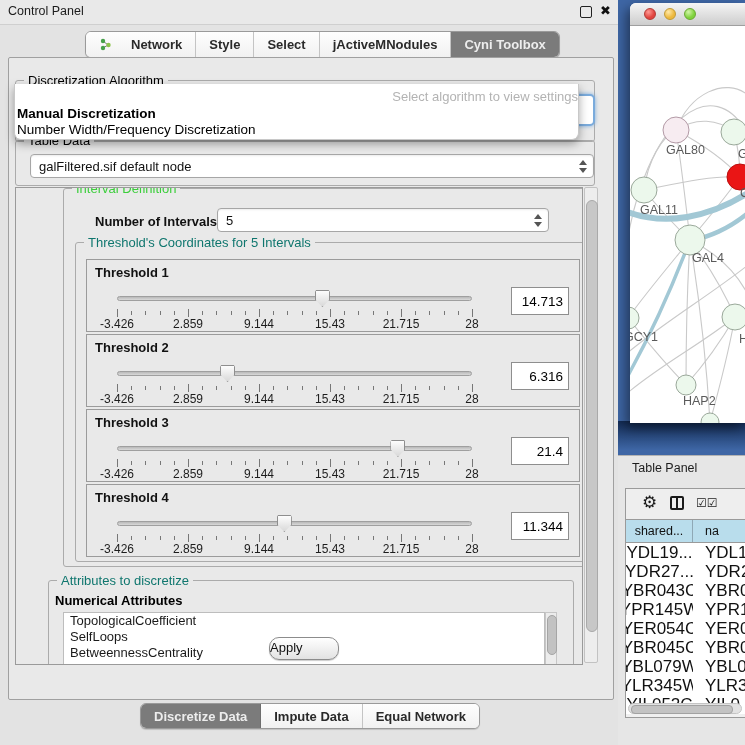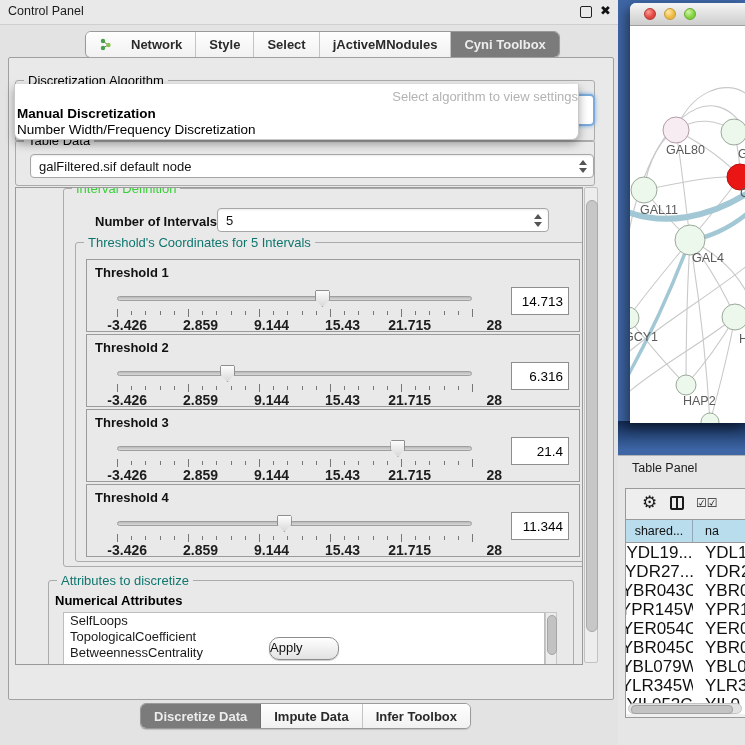--- a/index.html
+++ b/index.html
@@ -61,21 +61,21 @@
   .slider{position:absolute;left:0;top:0;width:100%;height:100%;}
   .track{position:absolute;left:30px;top:36px;width:355px;height:5px;border-radius:3px;
          background:linear-gradient(#b9b9b9,#d9d9d9);border:1px solid #9f9f9f;box-sizing:border-box;}
   .thumb-sl{position:absolute;top:30px;width:15px;height:17px;
             background:linear-gradient(#fdfdfd,#d9d9d9);border:1px solid #8e8e8e;box-sizing:border-box;
             clip-path:polygon(8% 0,92% 0,100% 12%,100% 55%,50% 100%,0 55%,0 12%);}
   .ticks{position:absolute;left:30px;top:49px;width:355px;height:8px;}
   .tick{position:absolute;top:2px;width:1px;height:4px;background:#777;}
   .tick.major{top:0;height:8px;}
   .tlabels{position:absolute;left:30px;top:57px;width:355px;height:12px;}
-  .tlabel{position:absolute;width:60px;margin-left:-30px;text-align:right;font-size:14px;font-weight:bold;color:#1d1d1d;}
+  .tlabel{position:absolute;width:60px;margin-left:-30px;text-align:center;font-size:12px;font-weight:normal;color:#1d1d1d;}
   .th-value{position:absolute;right:10px;top:27px;width:58px;height:28px;background:#fff;border:1px solid #8e8e8e;
             font-size:13.5px;color:#000;text-align:right;line-height:28px;padding-right:5px;box-sizing:border-box;}
   
   .attr-label{position:absolute;font-size:13px;font-weight:bold;color:#000;}
   .attr-list{position:absolute;background:#fff;border:1px solid #bdbdbd;overflow:hidden;}
   .attr-item{font-size:13px;color:#1a1a1a;height:16px;line-height:16px;padding-left:6px;white-space:nowrap;}
   .list-scroll{position:absolute;width:12px;background:#ececec;border:1px solid #c6c6c6;box-sizing:border-box;}
   .list-scroll .thumb{position:absolute;left:1px;top:2px;width:8px;height:38px;background:#c2c2c2;
                       border:1px solid #a5a5a5;border-radius:5px;}
   
@@ -376,22 +376,22 @@
                   <div class="th-value">11.344</div>
                 </div>
               </div>
           </div>
         </div>
 
         <div class="group" style="left:32px;top:392px;width:524px;height:86px;">
           <span class="glabel blue">Attributes to discretize</span>
           <span class="attr-label" style="left:6px;top:12px;">Numerical Attributes</span>
           <div class="attr-list" style="left:14px;top:31px;width:480px;height:54px;" id="attr-list">
+              <div class="attr-item">TopologicalCoefficient</div>
               <div class="attr-item">SelfLoops</div>
-              <div class="attr-item">TopologicalCoefficient</div>
               <div class="attr-item">BetweennessCentrality</div>
             </div>
           <div class="list-scroll" style="left:496px;top:31px;height:54px;">
               <span class="thumb"></span>
             </div>
         </div>
 
       </div>
       <div class="vscroll">
           <span class="thumb"></span>
@@ -401,21 +401,21 @@
     </div>
 
     <div class="segbar botbar" id="bottom-tabs">
         <div class="seg selected">
           <span>Discretize Data</span>
         </div>
         <div class="seg">
           <span>Impute Data</span>
         </div>
         <div class="seg">
-          <span>Infer Toolbox</span>
+          <span>Equal Network</span>
         </div>
       </div>
   </div>
 
   <div class="network-area">
     <div class="net-under"></div>
     <div class="mac-window">
       <div class="mac-titlebar">
         <span class="tl red"></span>
         <span class="tl yellow"></span>

